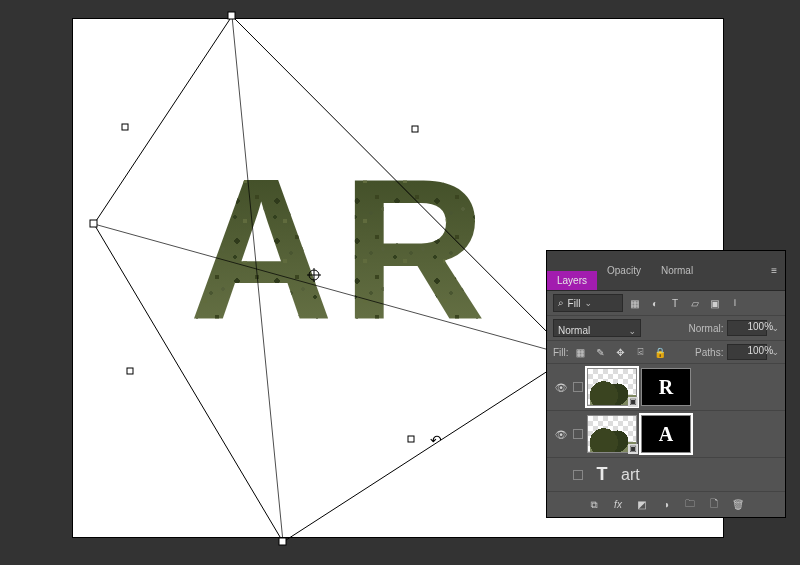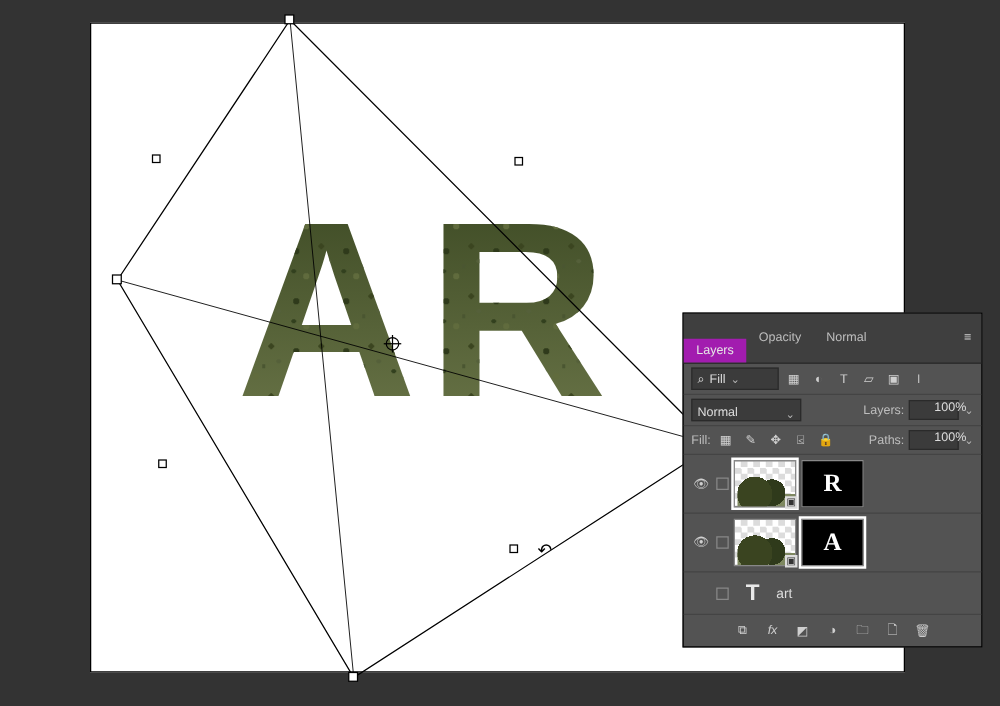--- a/index.html
+++ b/index.html
@@ -38,21 +38,21 @@
   .thumb.sel-border { outline: 2px solid #fff; }
   .thumb .mini-tree { position: absolute; bottom: 0; left: 2px; width: 46px; height: 24px; background:
       radial-gradient(circle at 30% 60%, #3a4420 0 40%, transparent 40%),
       radial-gradient(circle at 60% 55%, #2f3a1b 0 35%, transparent 35%),
       linear-gradient(transparent 60%, #7e8860 60%); }
   .thumb .smart-badge { position: absolute; right: -2px; bottom: -2px; width: 10px; height: 10px; background: #ddd; color: #333; font-size: 8px; line-height: 10px; text-align: center; }
   .mask { width: 50px; height: 38px; background: #000; color: #fff; font: 900 20px Impact; display: flex; align-items: center; justify-content: center; border: 1px solid #888; }
   .mask.sel-border { outline: 2px solid #fff; }
   .layer.text { height: 34px; }
   .layer.text .type-thumb { width: 30px; height: 24px; color: #e9e9e9; font: 700 18px Arial; display: flex; align-items: center; justify-content: center; }
-  .layer-name { color: #ddd; font-size: 11px; }
+  .layer-name { color: #ddd; font-size: 16px; }
   .panel-footer { display: flex; align-items: center; gap: 8px; padding: 4px 8px; justify-content: center; color: #cfcfcf; }
   .panel-footer span { width: 16px; text-align: center; }
   .chk { width: 10px; height: 10px; border: 1px solid #888; display: inline-block; }
   .chevron { font-size: 9px; color: #bbb; }
   .lbl { color: #bdbdbd; }
 </style>
 </head>
 <body>
 
 <div class="canvas-frame">
@@ -101,21 +101,21 @@
     <span class="iconbtn">▣</span>
     <span class="iconbtn">⏽</span>
   </div>
 
   <div class="panel-row">
     <div class="sel" style="width:88px;padding:0 4px;display:flex;align-items:flex-end;justify-content:space-between">
       <span>Normal</span>
         <span class="chevron">⌄</span>
     </div>
     <div class="spacer"></div>
-    <span class="lbl">Layers:</span>
+    <span class="lbl">Normal:</span>
     <div class="num">100%</div>
     <span class="chevron">⌄</span>
   </div>
 
   <div class="panel-row">
     <span class="lbl">Fill:</span>
     <span class="iconbtn">▦</span>
     <span class="iconbtn">✎</span>
     <span class="iconbtn">✥</span>
     <span class="iconbtn">⍃</span>

